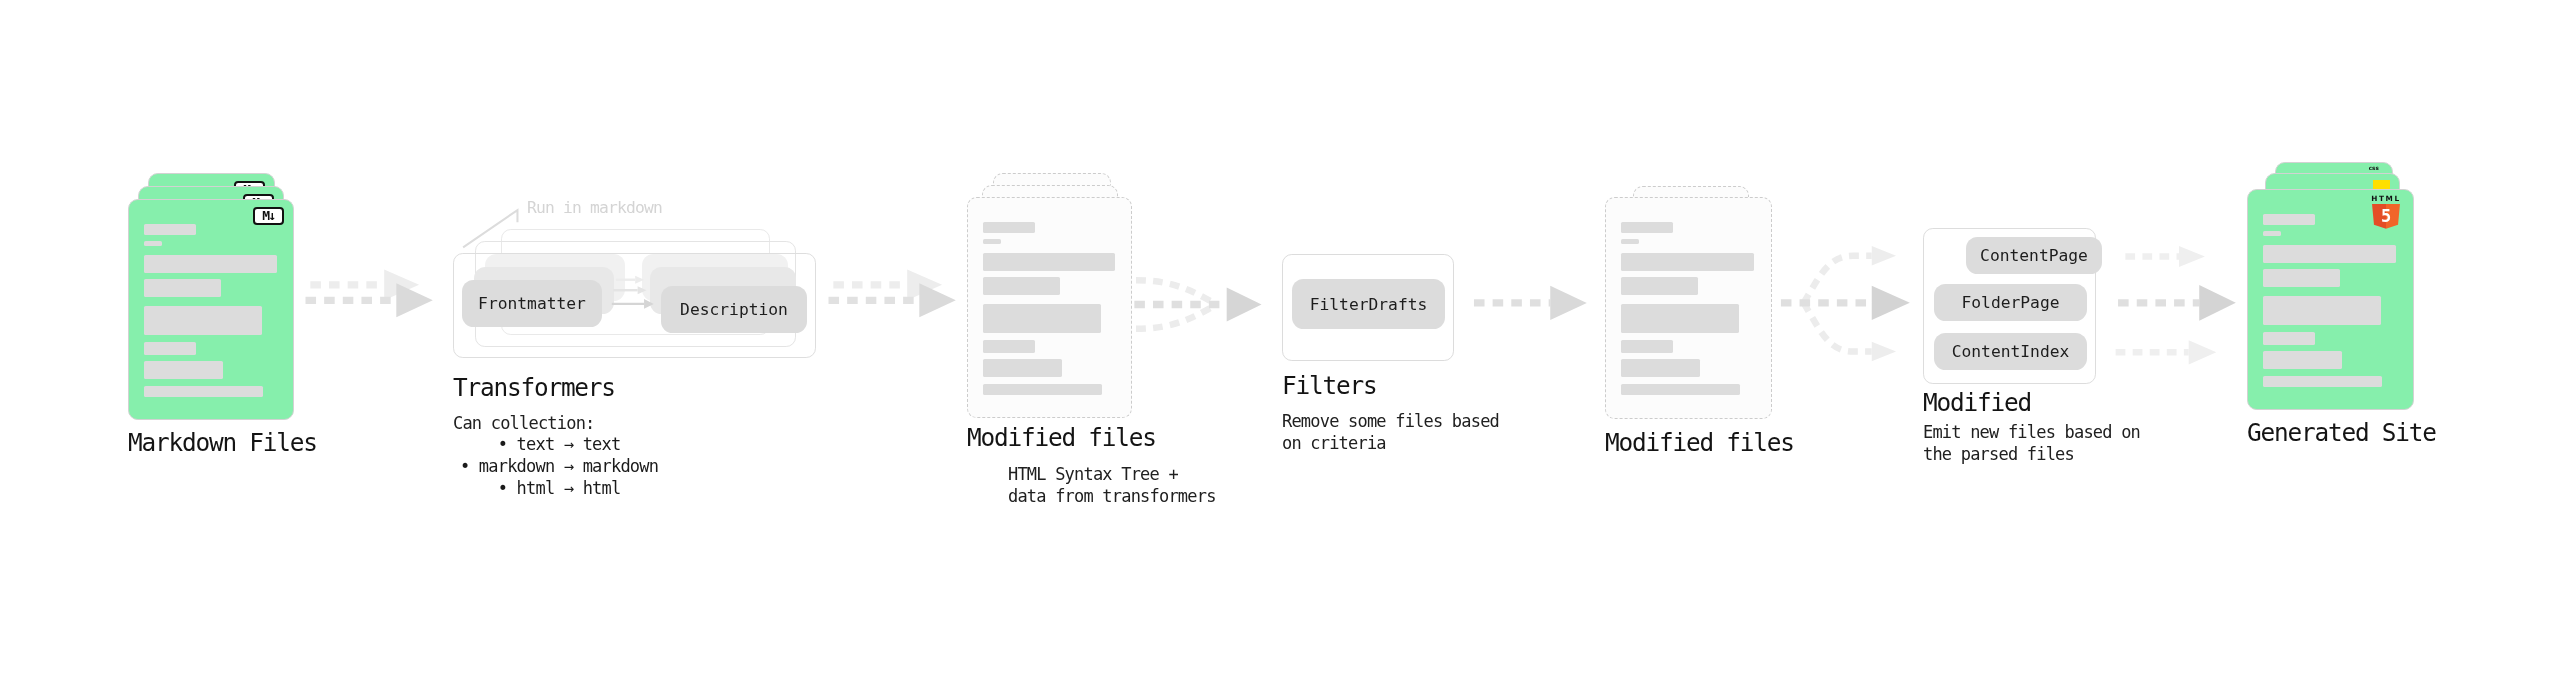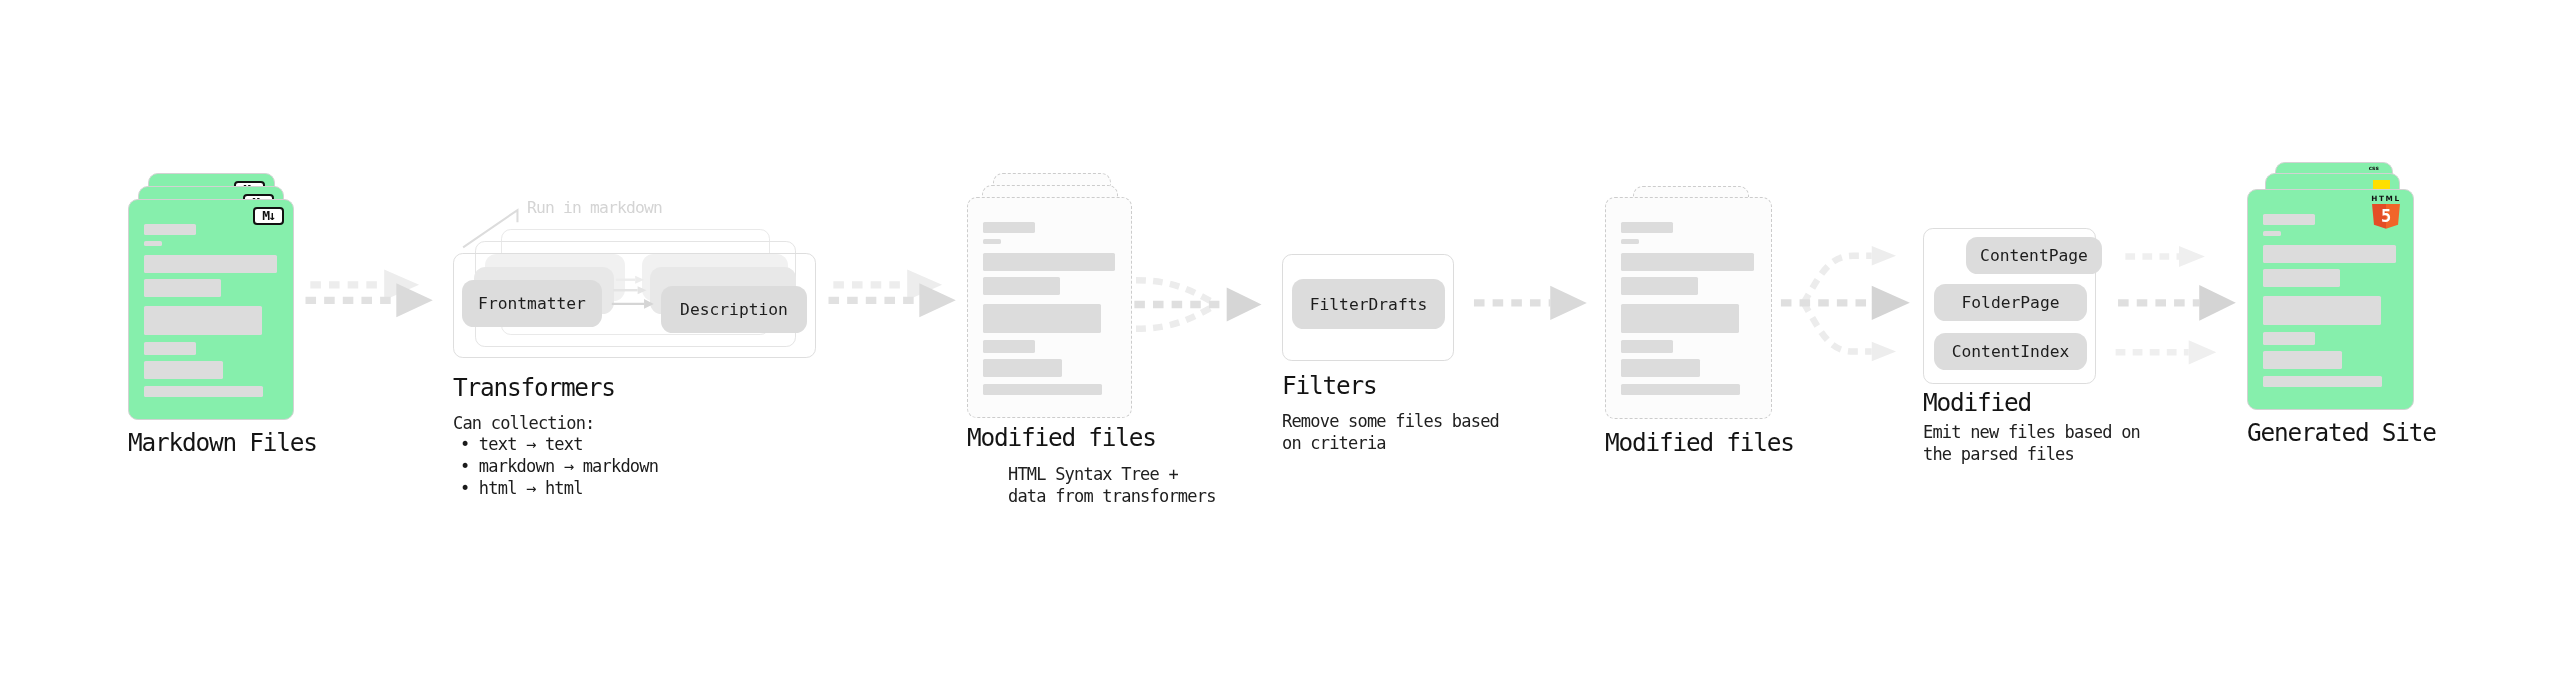--- a/index.html
+++ b/index.html
@@ -31,21 +31,21 @@
   .css-bar{height:2.4px;background:#2d6fe0;margin-top:0.8px;}
   
   .tbox{position:absolute;border:1.6px solid #e0e0e0;border-radius:9.8px;background:transparent;box-sizing:border-box;}
   .pill{position:absolute;border-radius:11.4px;background:#dcdcdc;display:flex;align-items:center;justify-content:center;
         font-size:16.3px;color:#1d1d1d;}
   .gpill{position:absolute;border-radius:11.4px;}
   
   .stage-title{position:absolute;font-size:24.4px;letter-spacing:-1.2px;color:#141414;line-height:29px;white-space:nowrap;}
   .stage-sub{position:absolute;font-size:17px;letter-spacing:-0.8px;color:#202020;line-height:22px;white-space:pre-line;}
   .annotation{position:absolute;font-size:16.3px;letter-spacing:-0.8px;color:#d4d4d4;white-space:nowrap;}
-  .bullets div{font-size:17px;letter-spacing:-0.8px;line-height:22px;white-space:pre;}
+  .bullets div{font-size:17px;letter-spacing:-0.8px;line-height:22px;white-space:pre;text-align:center;}
   svg{position:absolute;overflow:visible;}
 </style>
 </head>
 <body>
 
 <div id="canvas">
 
   <div class="card" style="left:148px;top:173px;width:127px;height:219px;">
     <div class="md-badge">M↓</div>
   </div>

